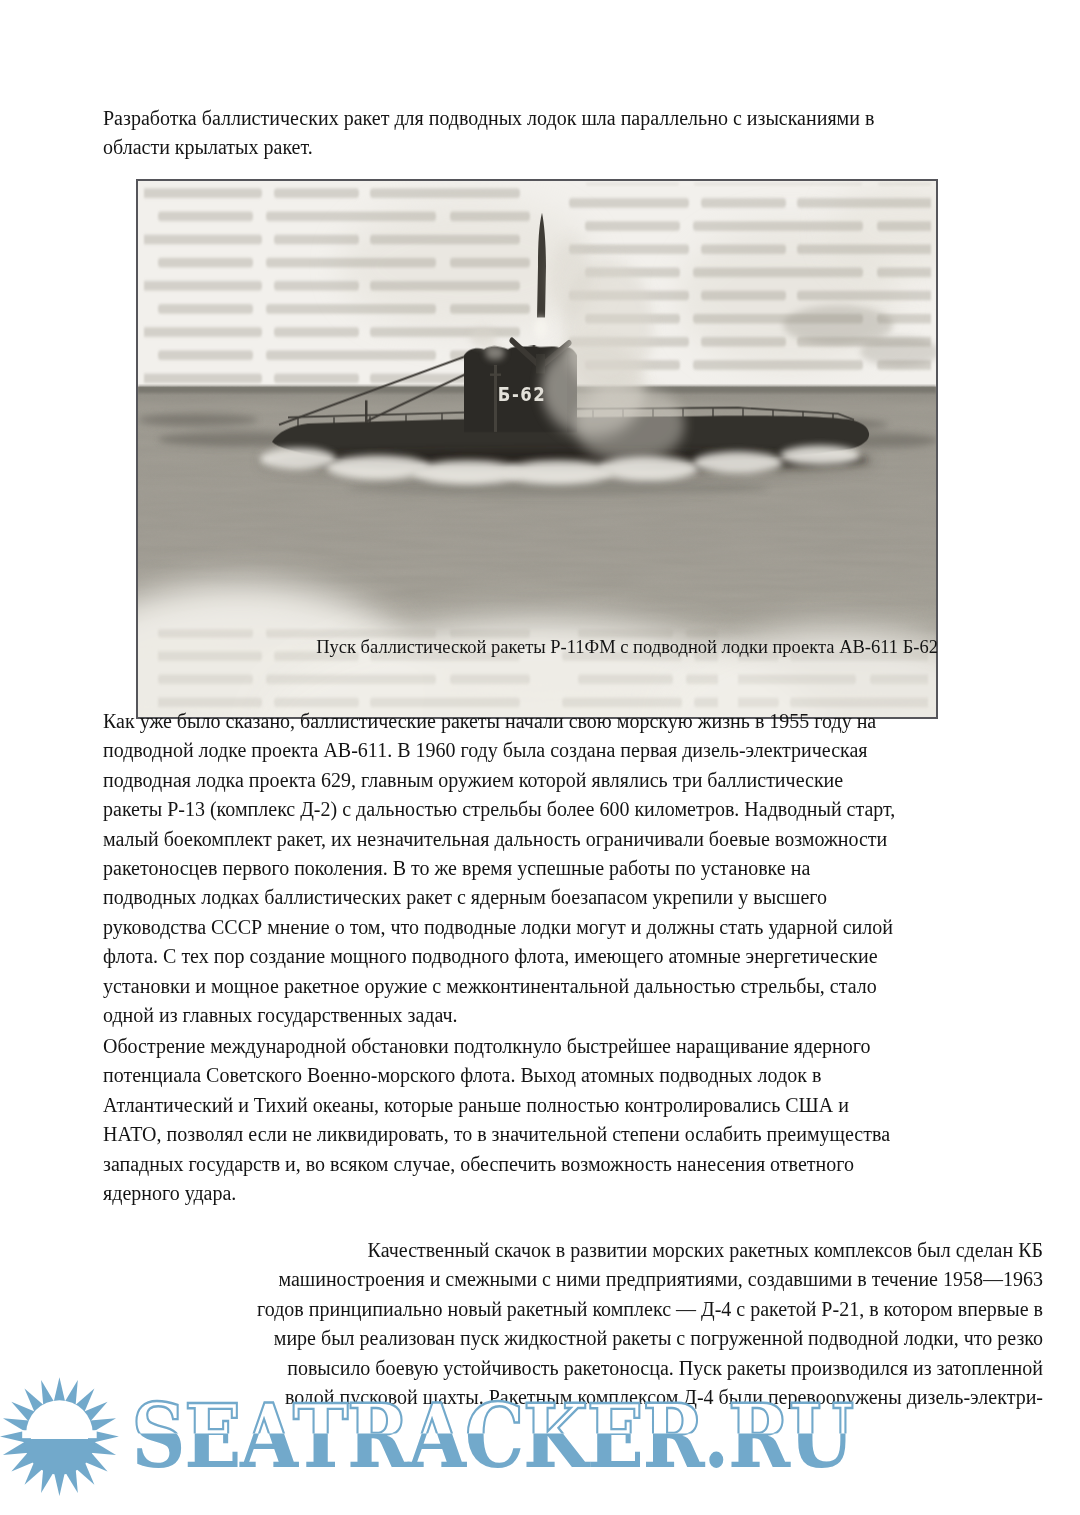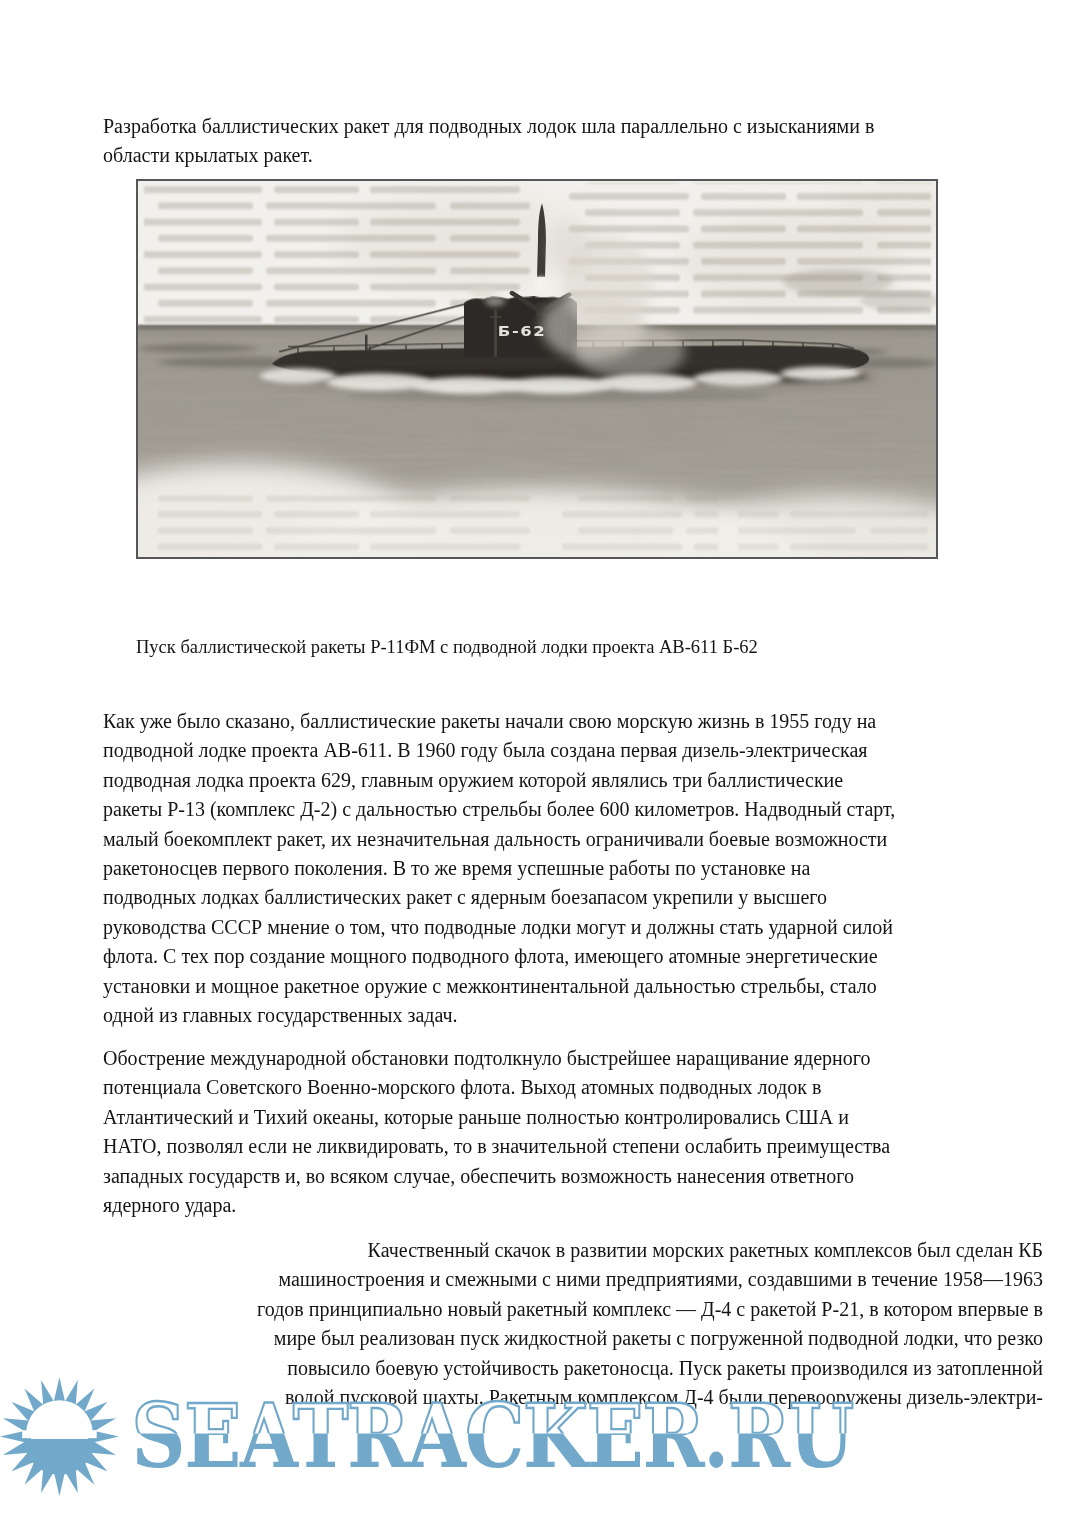--- a/index.html
+++ b/index.html
@@ -6,32 +6,32 @@
   body{
     width:1080px;height:1515px;position:relative;overflow:hidden;
     background:#ffffff;
     font-family:"Liberation Serif","DejaVu Serif",serif;
   }
   .para{
     position:absolute;left:103px;width:940px;margin:0;
     font-size:20px;line-height:29.4px;color:#141414;
     white-space:pre-line;text-align:left;
   }
-  .p1{top:112px;}
+  .p1{top:104px;}
   .p2{top:707px;}
-  .p3{top:1032px;margin-top:12px;}
+  .p3{top:1032px;}
   .p4{top:1236px;text-align:right;}
   .figure-frame{
-    position:absolute;left:136px;top:179px;width:802px;height:380px;
+    position:absolute;left:136px;top:179px;width:802px;height:540px;
     border:2px solid #55555a;box-sizing:border-box;background:#1d4ed8;
   }
   .figure-frame svg{display:block;width:100%;height:100%;}
   .caption{
     position:absolute;left:136px;top:637px;width:802px;margin:0;
-    font-size:18.5px;color:#141414;text-align:left;
+    font-size:18.5px;color:#141414;text-align:right;
   }
   .watermark{
     position:absolute;left:0;top:1355px;width:856px;height:160px;
     z-index:5;pointer-events:none;
   }
   .watermark svg{display:block;width:100%;height:100%;}
 </style>
 </head>
 <body>
 

